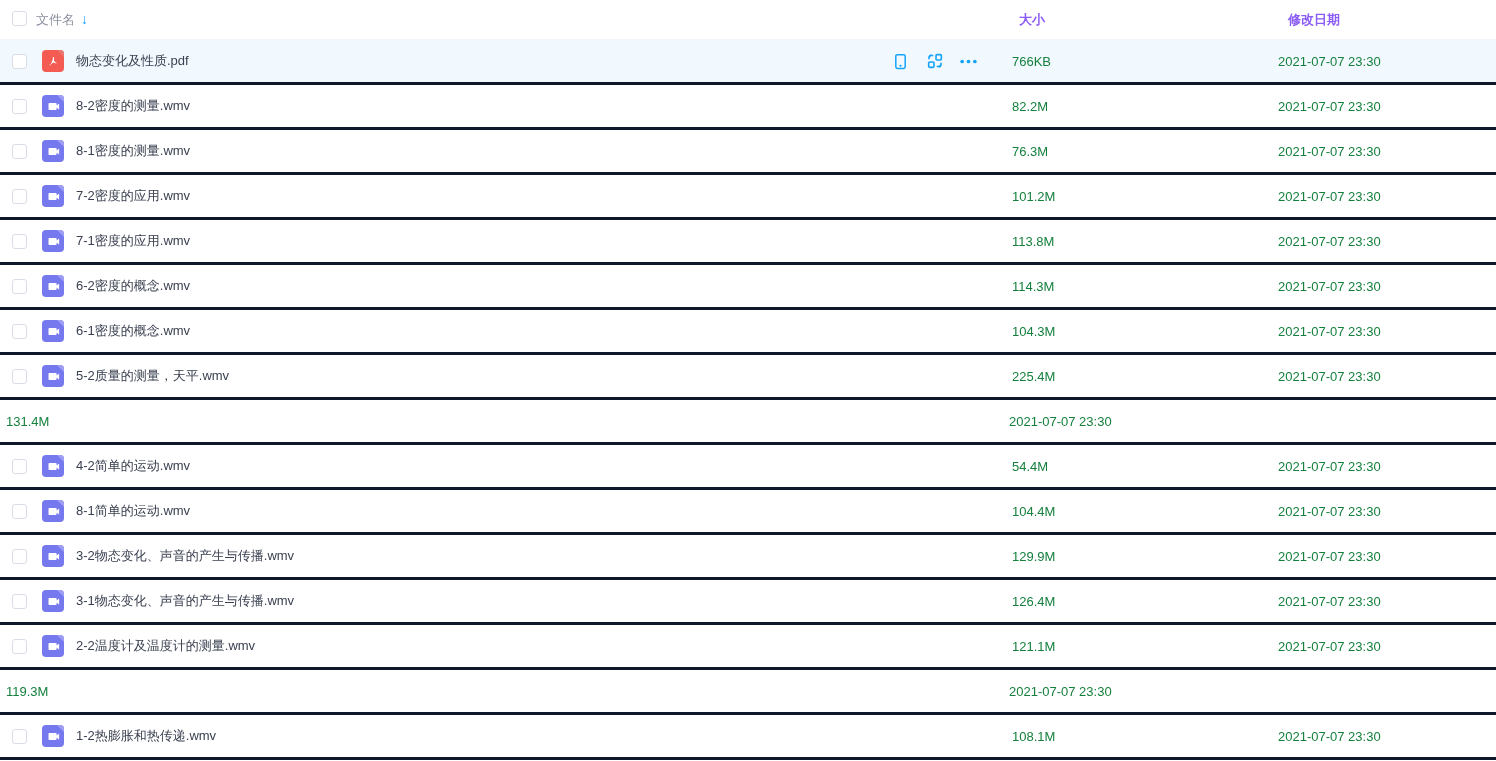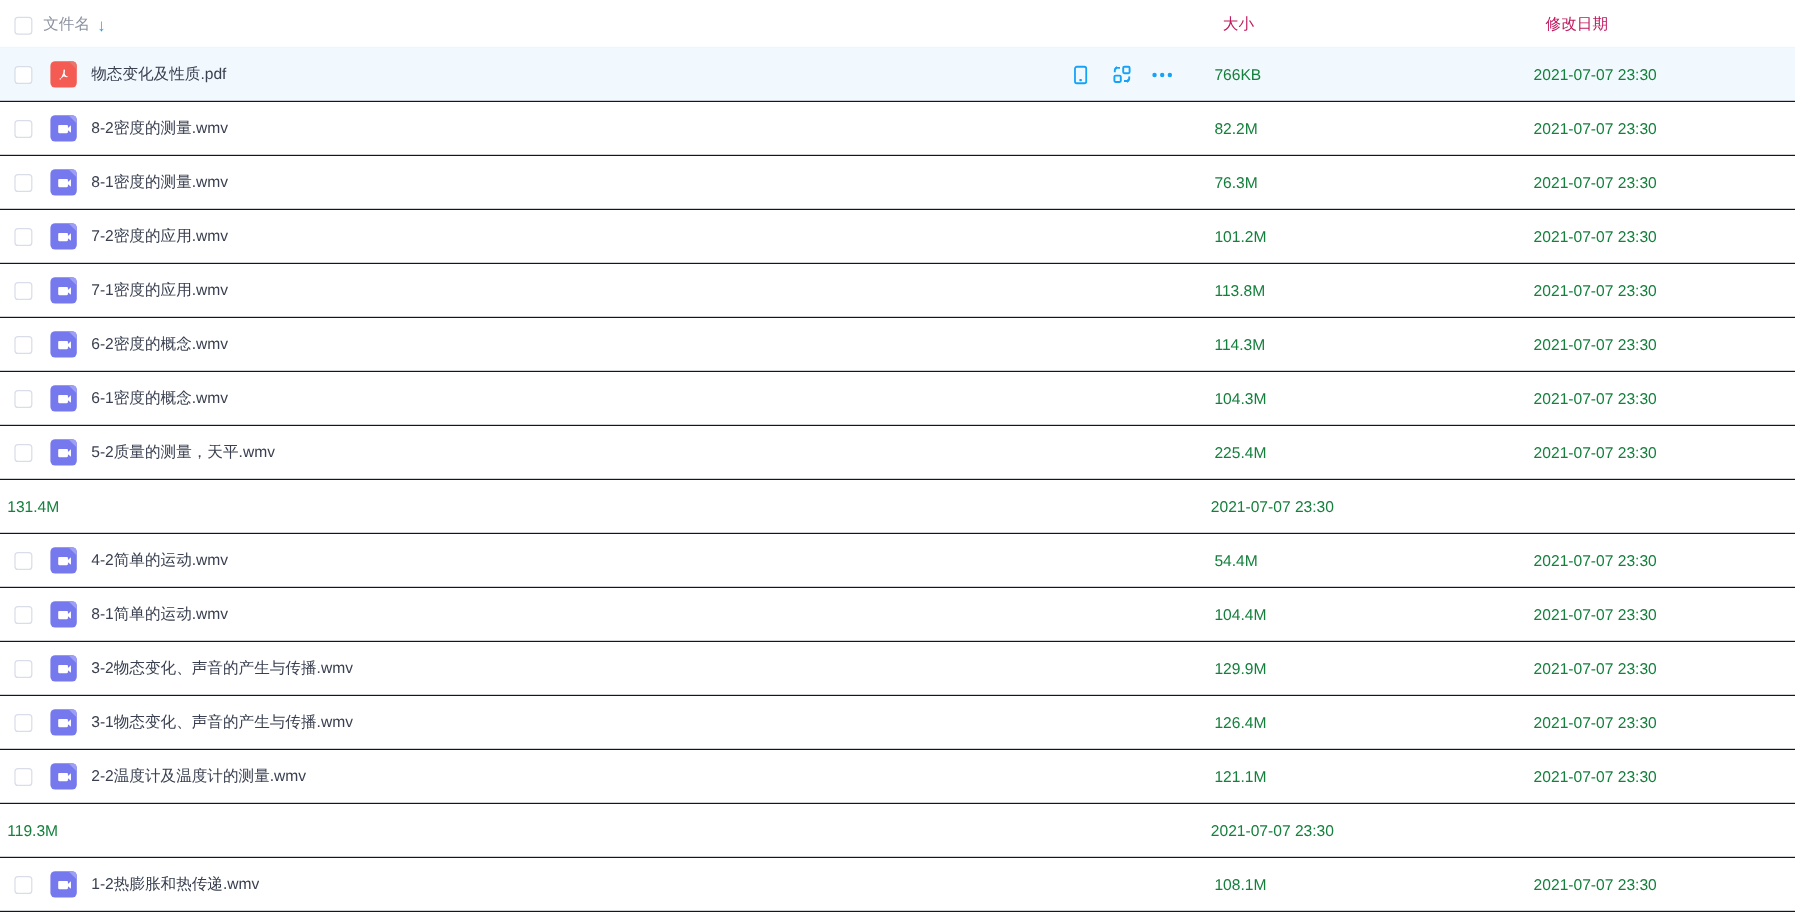--- a/index.html
+++ b/index.html
@@ -14,28 +14,28 @@
     align-items:center;
   }
 
   
   .table-header {
     height:40px;
     border-bottom:1px solid #f1f4f8;
     color:#8b919f;
     font-size:13px;
   }
-  .table-header .cell-name { display:flex; align-items:flex-end; padding-left:12px; }
+  .table-header .cell-name { display:flex; align-items:flex-start; padding-left:12px; }
   .table-header .header-label { margin-left:9px; }
   .sort-arrow { color:#15a3f8; font-weight:bold; font-size:14px; margin-left:6px; }
 
   
   .row {
     height:45px;
-    border-bottom:1px solid #0f172a;
+    border-bottom:3px solid #0f172a;
     font-size:13px;
   }
   .row.hovered { background:#f2f9fe; }
   .cell-name { display:flex; align-items:center; padding-left:12px; min-width:0; }
 
   .checkbox {
     width:15px; height:15px; flex:0 0 15px;
     border:1px solid #d8dde7; border-radius:3px; background:#fff;
   }
 
@@ -62,21 +62,21 @@
 
   .row-actions {
     margin-left:auto; padding-right:29px;
     display:flex; align-items:center; gap:17px;
   }
   .action-btn { width:17px; height:17px; cursor:pointer; display:flex;
     align-items:center; justify-content:center; }
   .action-btn svg { display:block; }
 
   .cell-size, .cell-date { color:#15803d; }
-  .table-header .cell-size, .table-header .cell-date { color:#be185d; }
+  .table-header .cell-size, .table-header .cell-date { color:#8b5cf6;font-weight:bold; }
   .cell-size { padding-left:6px; }
   .table-header .cell-size { padding-left:13px; }
   .cell-date { padding-left:3px; }
   .table-header .cell-date { padding-left:13px; }
 </style>
 </head>
 <body>
 
 <div class="file-table">
 

